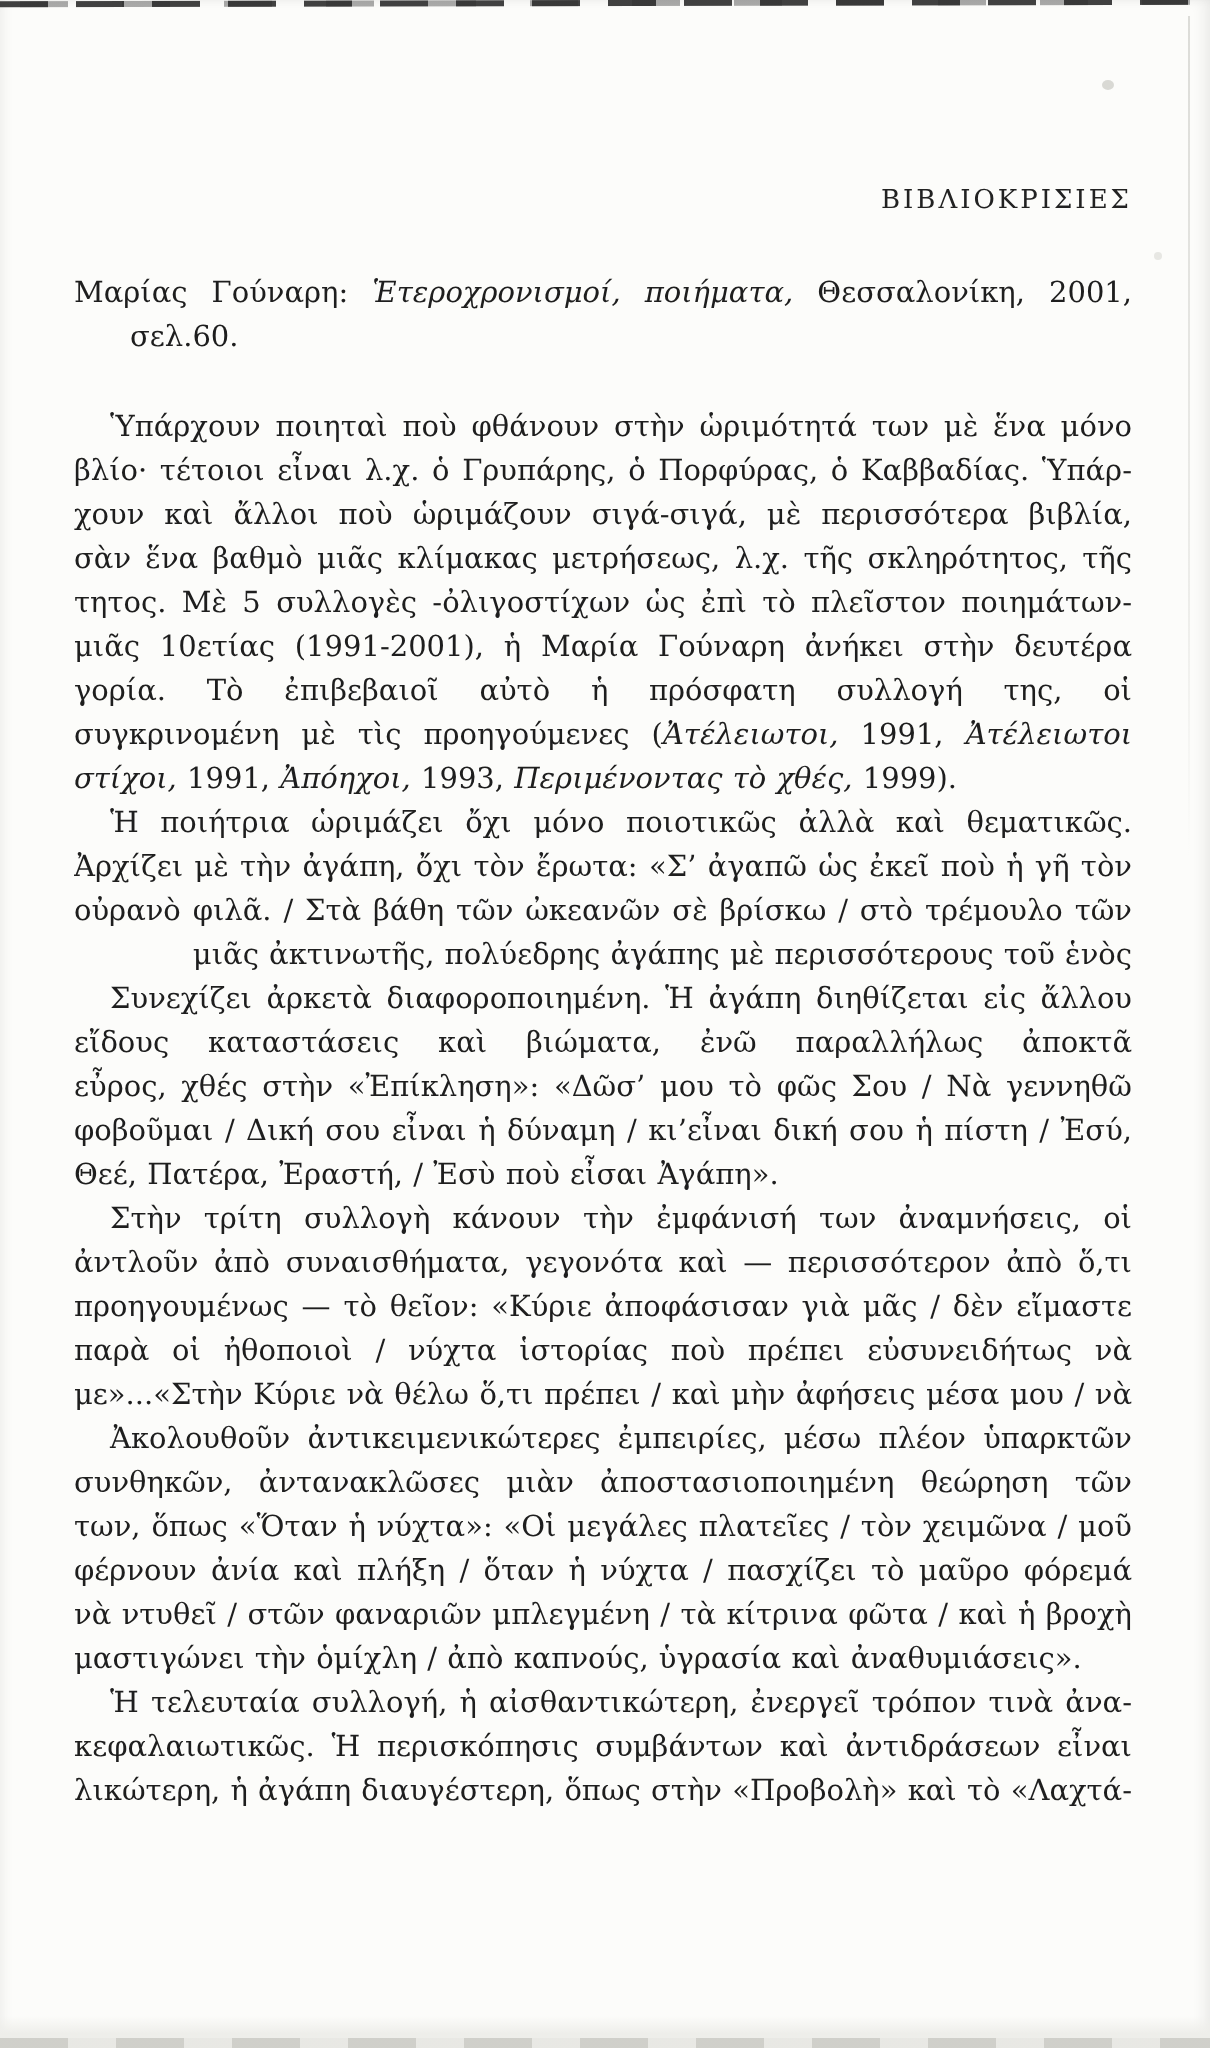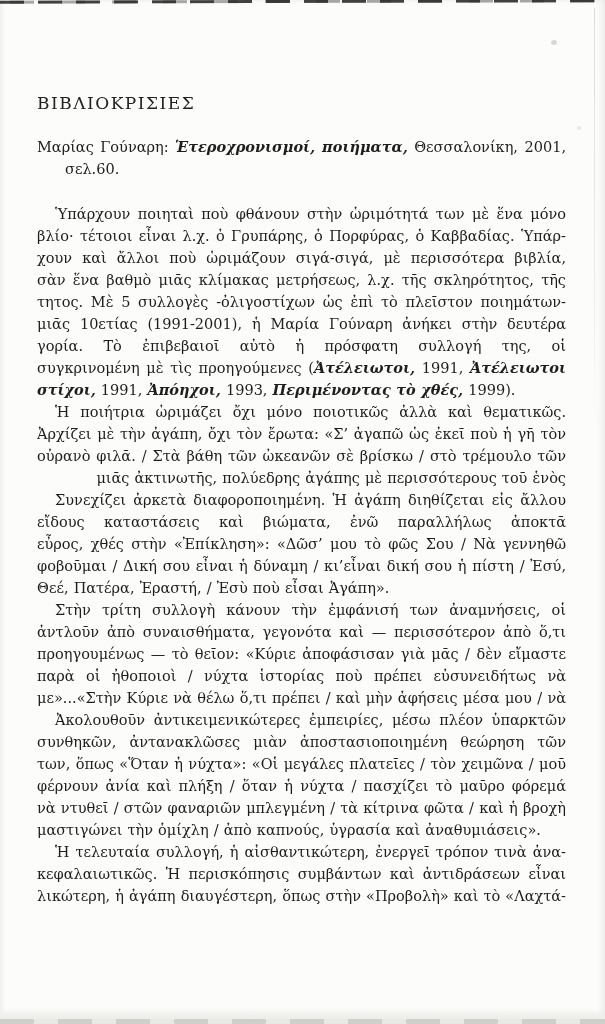--- a/index.html
+++ b/index.html
@@ -34,22 +34,22 @@
     position: absolute; left: 0; right: 0; bottom: 0; height: 16px;
     background: linear-gradient(rgba(240,240,236,0), #eeeeea 55%);
   }
   .scan-edge-bottom::after {
     content: ""; position: absolute; left: 0; right: 0; bottom: 0; height: 5px;
     background: repeating-linear-gradient(90deg, rgba(200,200,194,.8) 0 34px, rgba(200,200,194,.15) 34px 58px);
     transform: rotate(0.1deeg);
   }
   .page-title {
     position: absolute; top: 93px; left: 37px; width: 529px;
-    text-align: left;
-    font-size: 17px; letter-spacing: 1.5px;
+    text-align: right;
+    font-size: 13px; letter-spacing: 1.5px;
     color: #222;
   }
   .reference {
     position: absolute; top: 136px; left: 37px; width: 529px;
     font-size: 14.5px; line-height: 22px;
   }
   .reference .ref-line {
     text-align: justify; text-align-last: justify;
     height: 22px; overflow: hidden;
   }
@@ -59,21 +59,21 @@
     font-size: 14.5px; line-height: 22px;
   }
   .para { margin: 0; }
   .line {
     height: 22px; overflow: hidden;
     text-align: justify; text-align-last: justify;
     word-spacing: 0.5px;
   }
   .line.first { text-indent: 18px; }
   .line.last { text-align: right; text-align-last: left; }
-  i { font-style: italic; font-weight: bold; }
+  i { font-style: italic; }
 </style>
 </head>
 <body>
 
 <div class="page">
   <div class="scan-edge-top"></div>
   <div class="scan-fold-right"></div>
   <div class="scan-speck speck-1"></div>
   <div class="scan-speck speck-2"></div>
 

